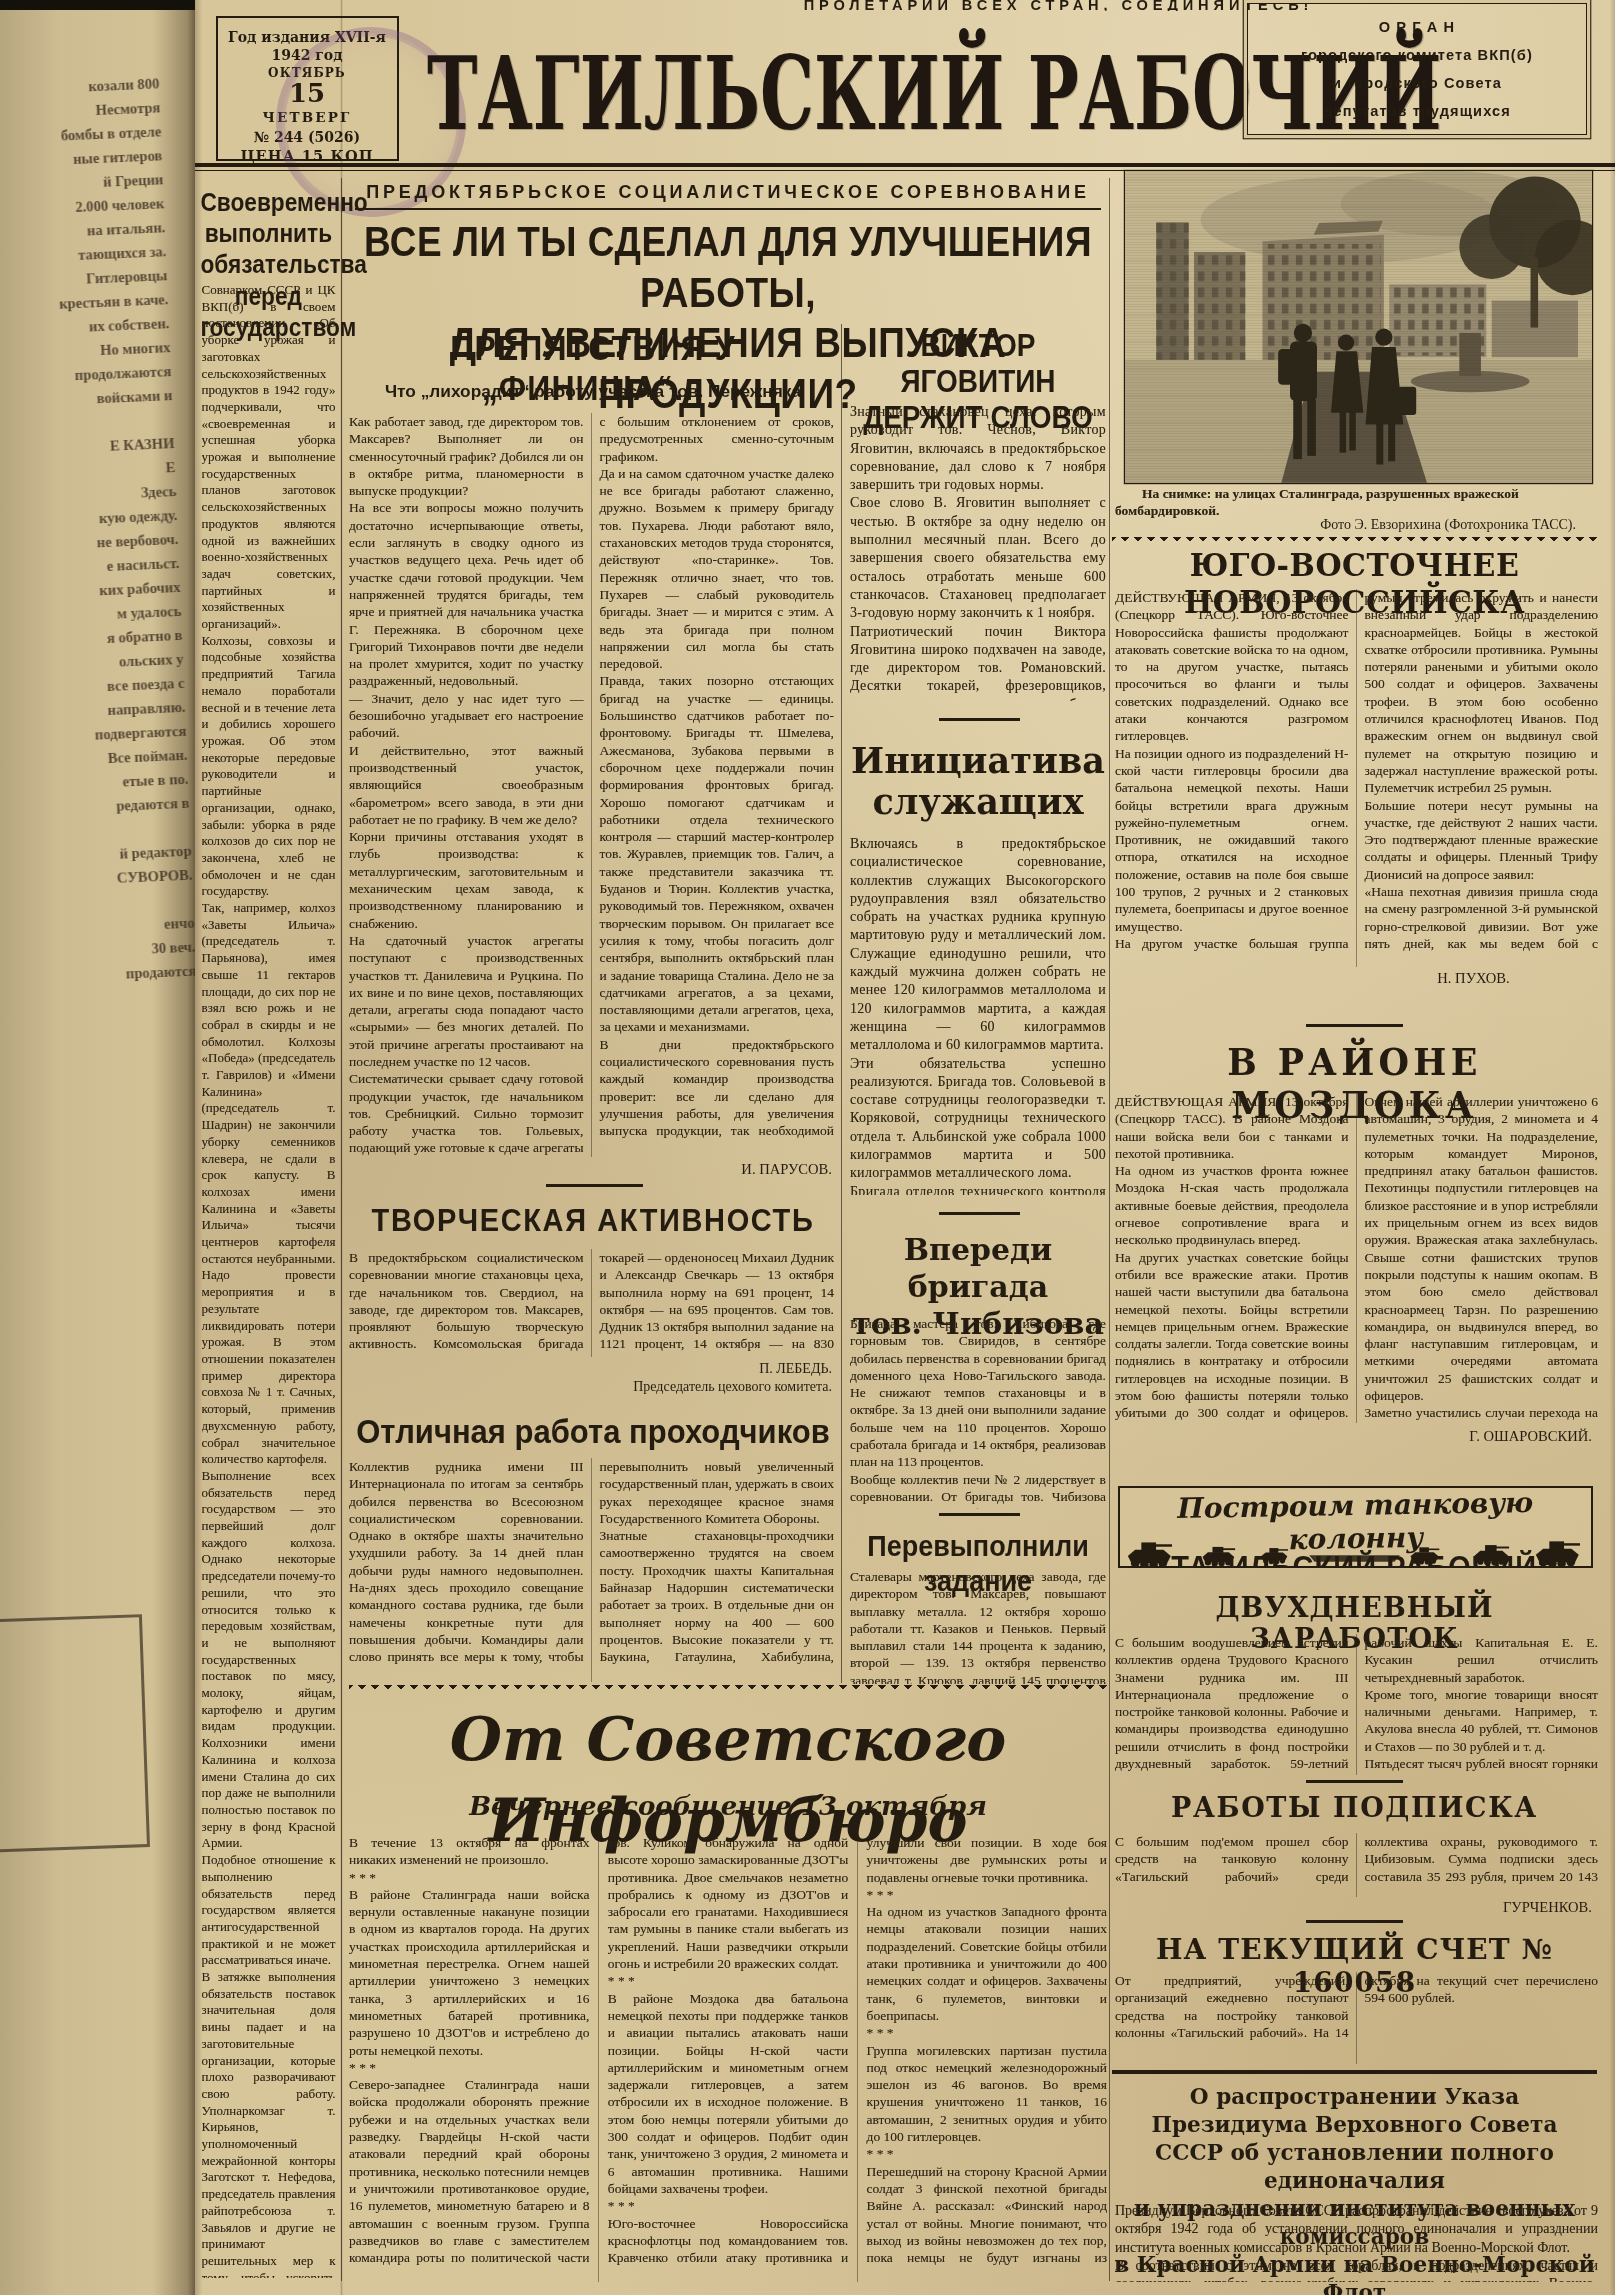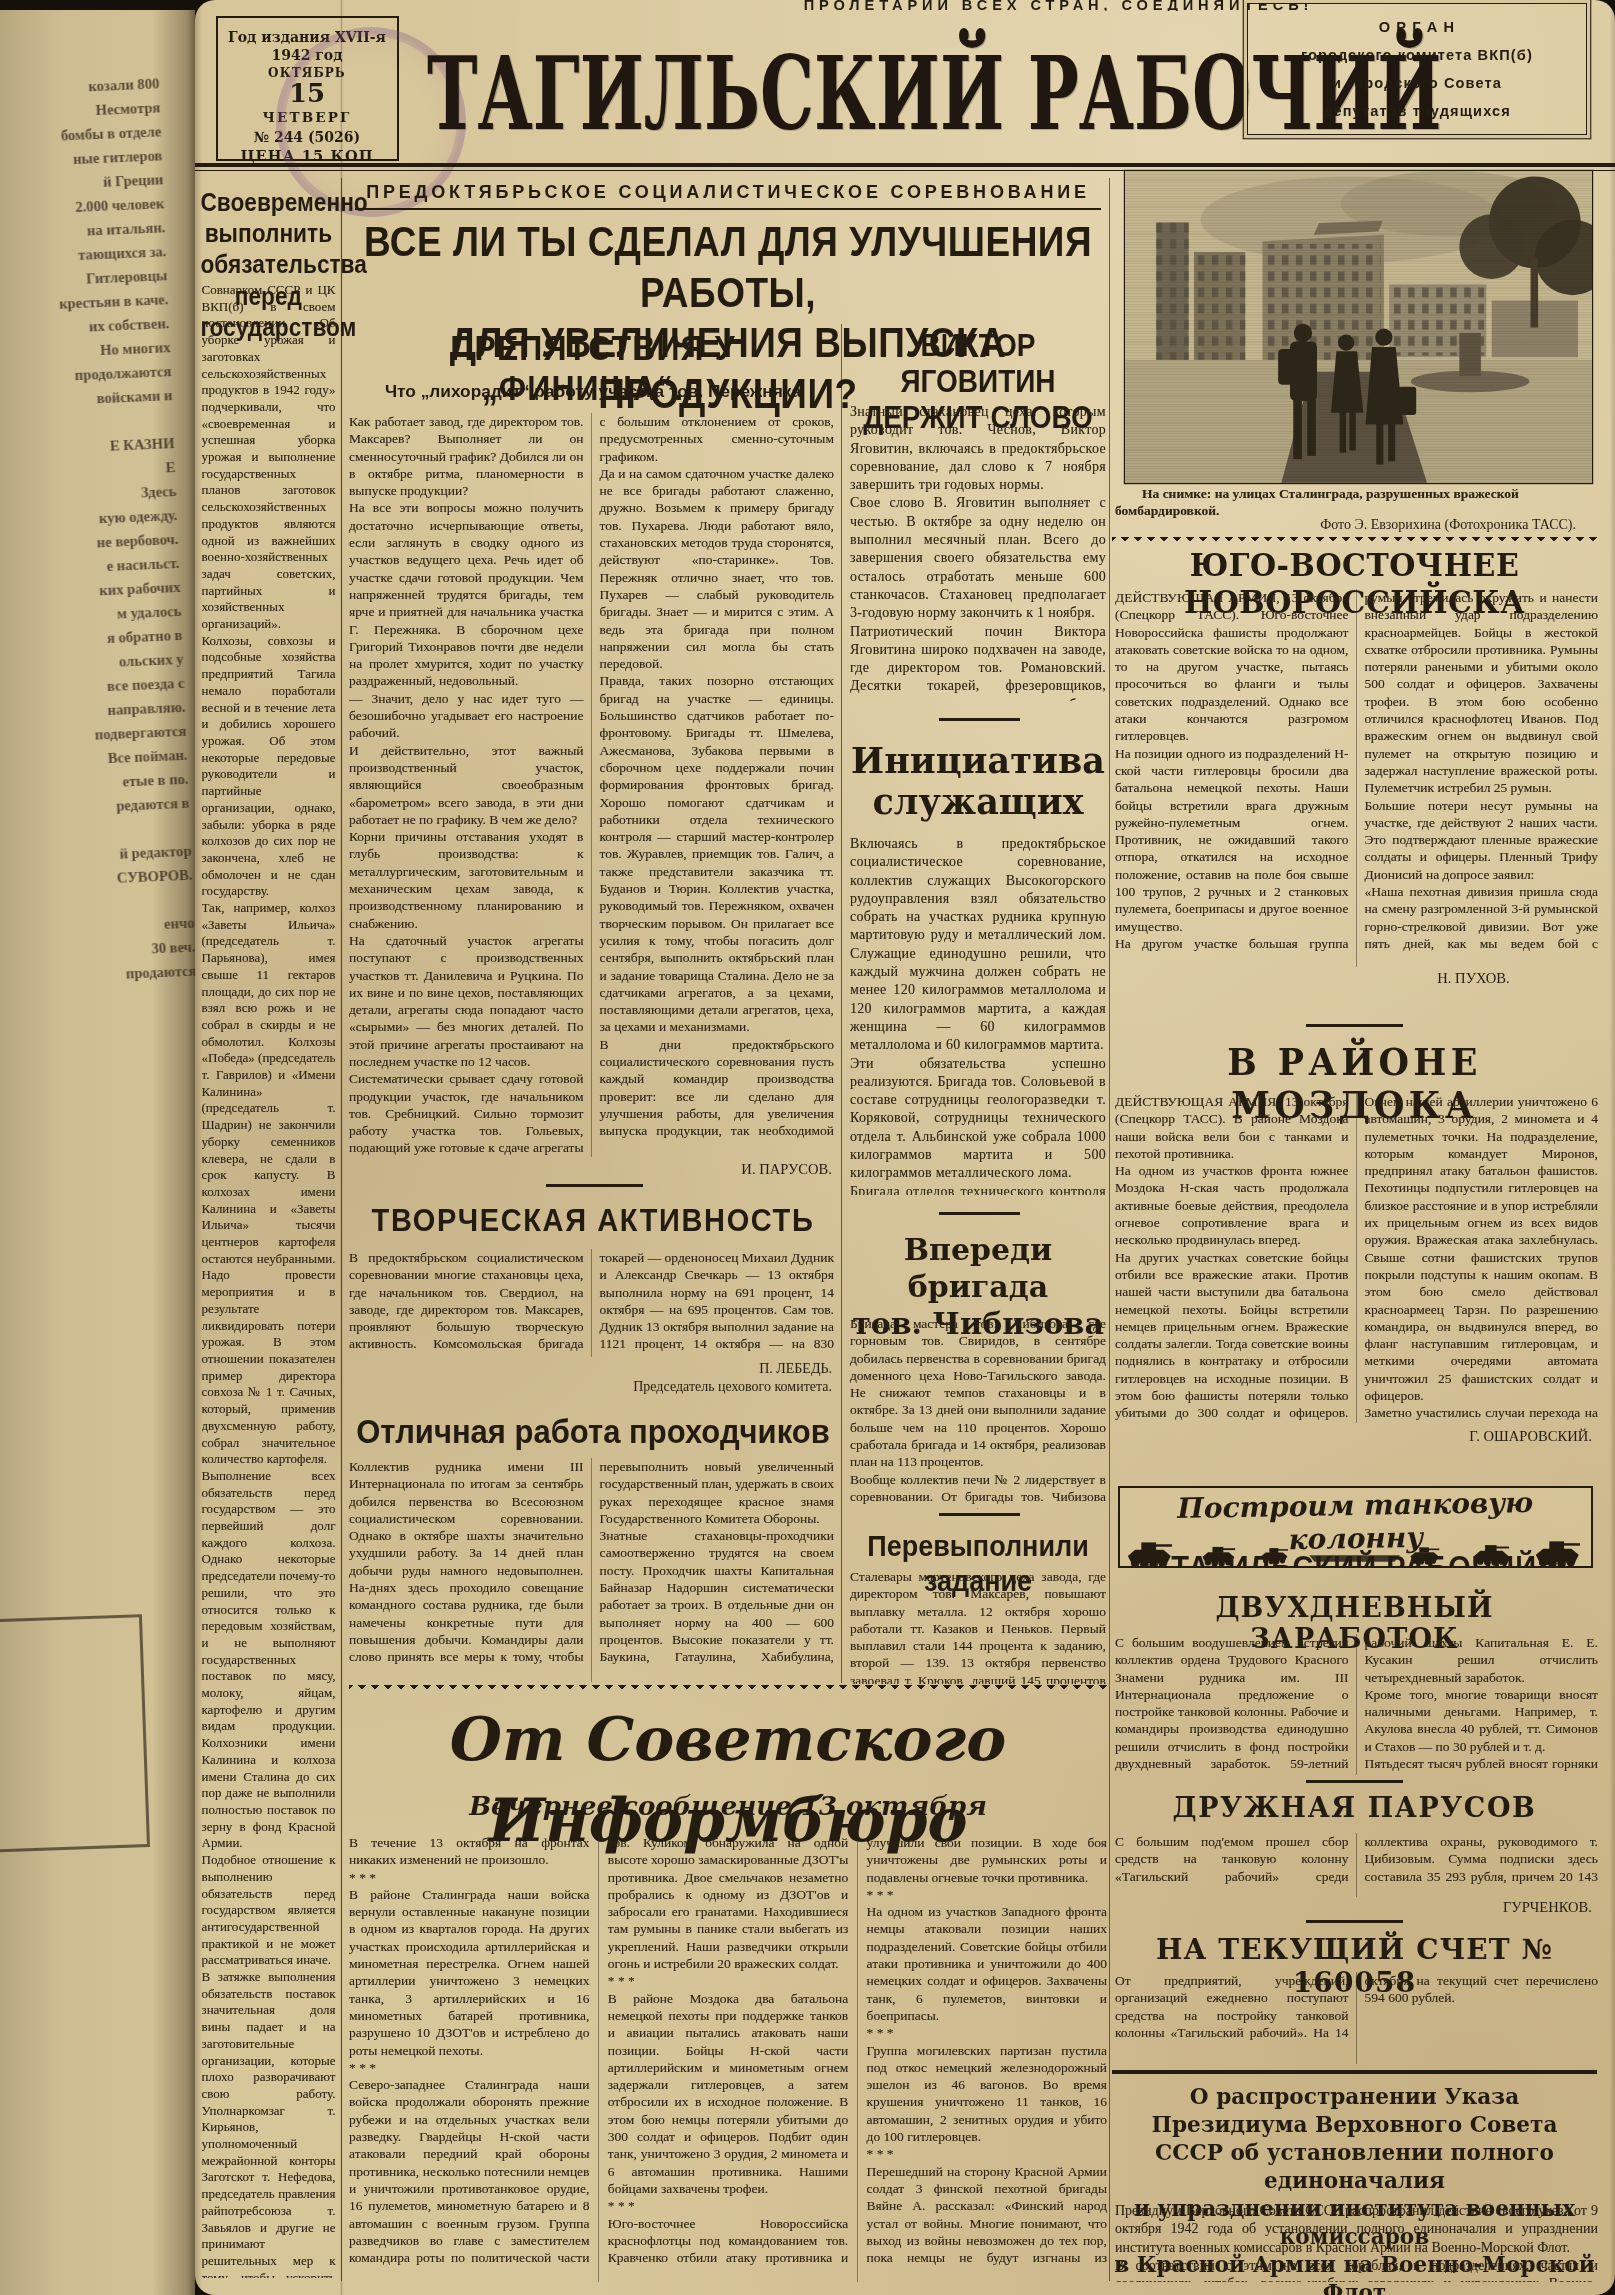--- a/index.html
+++ b/index.html
@@ -28,21 +28,20 @@
   
   .paper{
     left:195px;top:0;width:1420px;height:2295px;overflow:hidden;
     background:
       radial-gradient(ellipse at 70% 6%, rgba(255,249,226,.30), transparent 55%),
       radial-gradient(ellipse at 90% 94%, rgba(125,88,40,.20), transparent 50%),
       radial-gradient(ellipse at 8% 50%, rgba(105,78,40,.16), transparent 45%),
       linear-gradient(90deg, rgba(80,60,35,.28) 0px, transparent 7.6px),
       linear-gradient(270deg, rgba(60,45,25,.25) 0px, transparent 5.4px),
       #d8c69b;
-    border-radius: 20px;
   }
   .crease{left:145px;top:0;width:3.2px;height:2295px;
     background:linear-gradient(90deg,transparent,rgba(85,65,38,.30),transparent);}
   .h-sans{font-family:"Liberation Sans",sans-serif;font-weight:bold;color:#241c10;}
   .h-serif{font-family:"DejaVu Serif",serif;font-weight:bold;color:#241c10;}
   .pre{white-space:pre-line;}
   .ctr{text-align:center;}
   .body-text{
     font-size:13.5px;line-height:17.3px;text-align:justify;white-space:pre-line;
     color:#2d2414;overflow:hidden;text-shadow:0 0 0.5px rgba(45,36,22,.35);
@@ -346,21 +345,21 @@
       <polygon points="350,40 520,40 510,52 360,52" fill="#241c10" opacity=".85"></polygon>
     </svg>
   </div>
 
   <div class="abs h-serif ctr" style="left:917px;top:1592px;width:485px;font-size:27px;letter-spacing:1.1px;">ДВУХДНЕВНЫЙ ЗАРАБОТОК</div>
   <div class="abs body-text cols2" style="left:920px;top:1634px;width:483px;height:141px;">С большим воодушевлением встретил коллектив ордена Трудового Красного Знамени рудника им. III Интернационала предложение о постройке танковой колонны. Рабочие и командиры производства единодушно решили отчислить в фонд постройки двухдневный заработок. 59-летний рабочий шахты Капитальная Е. Е. Кусакин решил отчислить четырехдневный заработок.
 Кроме того, многие товарищи вносят наличными деньгами. Например, т. Акулова внесла 40 рублей, тт. Симонов и Стахов — по 30 рублей и т. д.
 Пятьдесят тысяч рублей вносят горняки медного рудника на постройку танковой колонны «Тагильский рабочий».</div>
 
   <div class="abs dash" style="left:1111px;top:1780px;width:97px;"></div>
-  <div class="abs h-serif ctr" style="left:917px;top:1792px;width:485px;font-size:27px;letter-spacing:1.6px;">ДРУЖНАЯ ПАРУСОВ</div>
+  <div class="abs h-serif ctr" style="left:917px;top:1792px;width:485px;font-size:27px;letter-spacing:1.6px;">РАБОТЫ ПОДПИСКА</div>
   <div class="abs body-text cols2" style="left:920px;top:1833px;width:483px;height:64px;">С большим под'емом прошел сбор средств на танковую колонну «Тагильский рабочий» среди коллектива охраны, руководимого т. Цибизовым. Сумма подписки здесь составила 35 293 рубля, причем 20 143 рубля внесено наличными и переведено на текущий счет. Товарищи Бондарев, Давлетбаков, Иванов внесли по 300 рублей. Иванов, Лаврищев, Коваленко, Попов, Васильев — по 200 рублей. Многие подписались на 150—100 рублей.</div>
   <div class="abs sig" style="left:1160px;top:1899px;width:237px;">ГУРЧЕНКОВ.</div>
 
   <div class="abs dash" style="left:1111px;top:1920px;width:97px;"></div>
   <div class="abs h-serif ctr" style="left:917px;top:1933px;width:485px;font-size:28px;letter-spacing:1.1px;">НА ТЕКУЩИЙ СЧЕТ № 160058</div>
   <div class="abs body-text cols2" style="left:920px;top:1972px;width:483px;height:92px;">От предприятий, учреждений, организаций ежедневно поступают средства на постройку танковой колонны «Тагильский рабочий». На 14 октября на текущий счет перечислено 594 600 рублей.</div>
 
   <div class="abs hrule" style="left:917px;top:2070px;width:485px;height:4.3px;"></div>
   <div class="abs h-serif ctr pre" style="left:917px;top:2083px;width:485px;font-size:21.6px;line-height:28px;">О распространении Указа Президиума Верховного Совета
 СССР об установлении полного единоначалия

